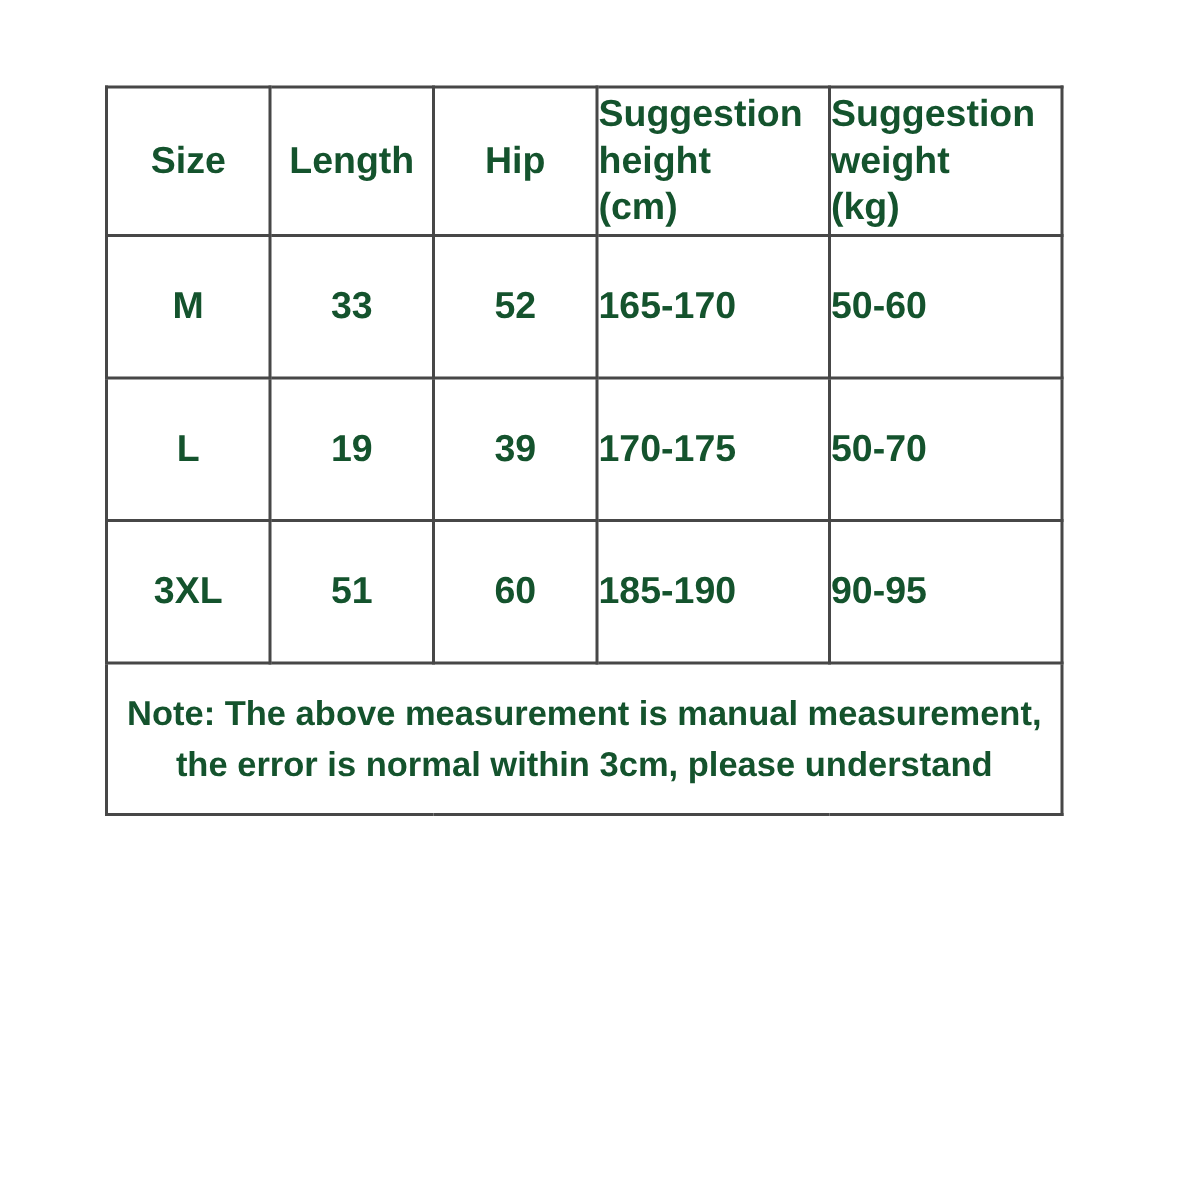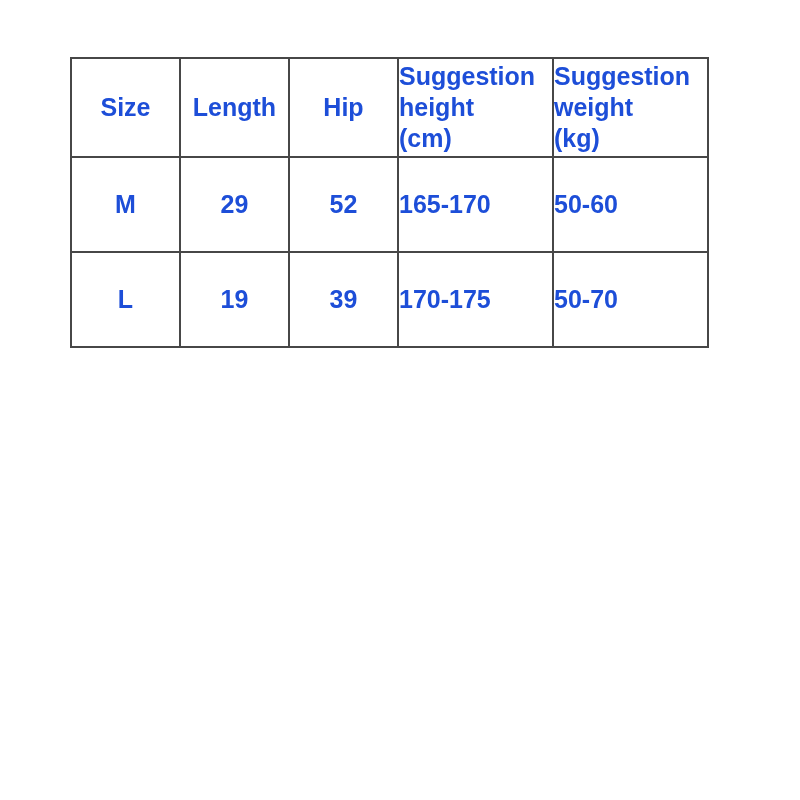--- a/index.html
+++ b/index.html
@@ -21,21 +21,21 @@
     left: 70px;
     top: 57px;
     width: 637px;
     border-collapse: collapse;
     table-layout: fixed;
   }
   table.size-chart td {
     border: 2px solid #474747;
     font-weight: bold;
     font-size: 25px;
-    color: #1d4ed8;
+    color: #14532d;
     white-space: pre-line;
     line-height: 1.25;
     padding: 0;
     vertical-align: middle;
     background: #ffffff;
   }
   
   col.c-size, col.c-length, col.c-hip { width: 109px; }
   col.c-height, col.c-weight { width: 155px; }
 
@@ -76,32 +76,43 @@
         <td class="left">Suggestion
 height
 (cm)</td>
         <td class="left">Suggestion
 weight
 (kg)</td>
       </tr>
 
       <tr class="data-row">
         <td class="center">M</td>
-        <td class="center">29</td>
+        <td class="center">33</td>
         <td class="center">52</td>
         <td class="left">165-170</td>
         <td class="left">50-60</td>
       </tr>
 
       <tr class="data-row">
         <td class="center">L</td>
         <td class="center">19</td>
         <td class="center">39</td>
         <td class="left">170-175</td>
         <td class="left">50-70</td>
       </tr>
 
 
 
+      <tr class="data-row">
+        <td class="center">3XL</td>
+        <td class="center">51</td>
+        <td class="center">60</td>
+        <td class="left">185-190</td>
+        <td class="left">90-95</td>
+      </tr>
 
+      <tr class="note-row">
+        <td class="note-cell" colspan="5">Note: The above measurement is manual measurement,
+the error is normal within 3cm, please understand</td>
+      </tr>
     </tbody>
   </table>
 </div>
 
 </body></html>

